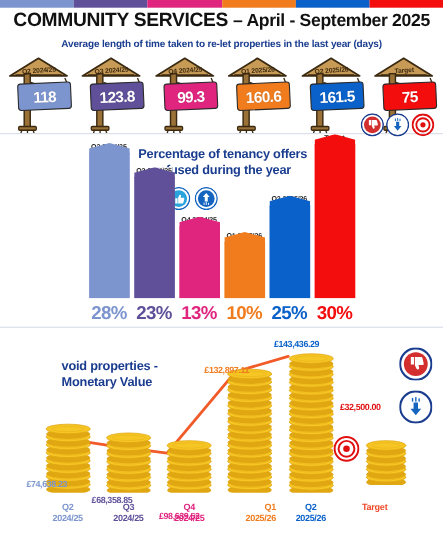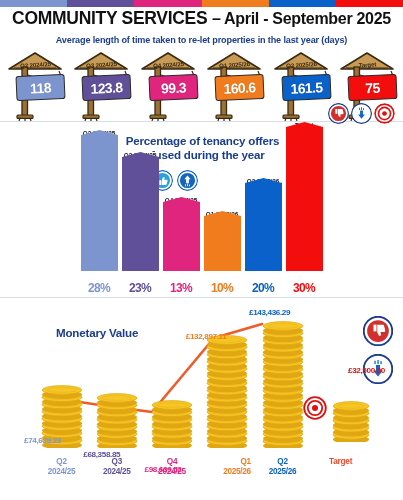--- a/index.html
+++ b/index.html
@@ -77,21 +77,21 @@
   .bar-label {
     position: absolute; left: 50%; transform: translateX(-50%);
     font-size: 6.4px; font-weight: bold; color: #1b1b1b; white-space: nowrap;
     background: #ffffff; padding: 0 1px; letter-spacing: -0.1px;
   }
   .pct-row {
     position: absolute; left: 0; bottom: 2px; width: 403px;
     display: flex; justify-content: center; align-items: flex-end; gap: 4px;
   }
   .pct {
-    width: 37px; text-align: center; font-size: 12px; font-weight: bold;
+    width: 37px; text-align: center; font-size: 17px; font-weight: bold;
     letter-spacing: -0.6px;
   }
 
   
   .coinsection { position: relative; height: 180px; }
   .coin-heading {
     position: absolute; left: 56px; top: 28px; width: 140px;
     font-size: 11.6px; font-weight: bold; color: #1a3d8f; line-height: 1.28;
     letter-spacing: -0.2px;
   }
@@ -106,21 +106,21 @@
   }
   .coinlabels {
     position: absolute; left: 38px; bottom: 1px; width: 268px;
     display: flex; justify-content: space-between;
   }
   .clab { width: 47px; text-align: center; font-size: 8.2px; font-weight: bold; line-height: 1.25; letter-spacing: -0.3px; }
 
   .target-grp { position: absolute; right: 14px; bottom: 26px; width: 86px; height: 86px; }
   .target-amt {
     position: absolute; top: 0px; left: 6px; font-size: 8.1px; font-weight: bold;
-    color: #e01010; white-space: nowrap; letter-spacing: -0.35px; margin-left: 39px;
+    color: #e01010; white-space: nowrap; letter-spacing: -0.35px;
   }
   .target-lab {
     position: absolute; bottom: -14px; left: 26px; font-size: 8.2px; font-weight: bold;
     color: #ef4a28; letter-spacing: -0.2px;
   }
   .coin-icons { position: absolute; right: 10px; top: 18px; display:flex; flex-direction:column; gap: 4px; }
   .badge-lg { width: 30px; height: 30px; }
 </style>
 </head>
 <body>
@@ -362,29 +362,30 @@
             </svg>
             <div class="body" style="background:#f40d0d"></div>
           </div>
         </div>
       </div>
     <div class="pct-row" id="pctrow">
         <div class="pct" style="color: rgb(125, 149, 207);">28%</div>
         <div class="pct" style="color: rgb(95, 80, 153);">23%</div>
         <div class="pct" style="color: rgb(224, 37, 127);">13%</div>
         <div class="pct" style="color: rgb(240, 124, 30);">10%</div>
-        <div class="pct" style="color: rgb(10, 97, 201);">20%</div>
+        <div class="pct" style="color: rgb(10, 97, 201);">25%</div>
         <div class="pct" style="color: rgb(244, 13, 13);">30%</div>
       </div>
   </div>
 
   <div class="divider"></div>
 
   <div class="coinsection">
     <div class="coin-heading">
+      <div>void properties -</div>
       <div>Monetary Value</div>
     </div>
 
     <svg id="trendline" style="position:absolute;left:0;top:0;width:403px;height:180px;pointer-events:none">
         <polyline points="60,101 106,108 152,114 214,40 262,26" fill="none" stroke="#f15a29" stroke-width="2.6" stroke-linejoin="round" stroke-linecap="round"></polyline>
       </svg>
 
     <div class="coin-row" id="coinrow">
         <div class="stackwrap">
           <div class="amt" style="color:#7d95cf;top:52px;left:-14px">£74,638.23</div>

